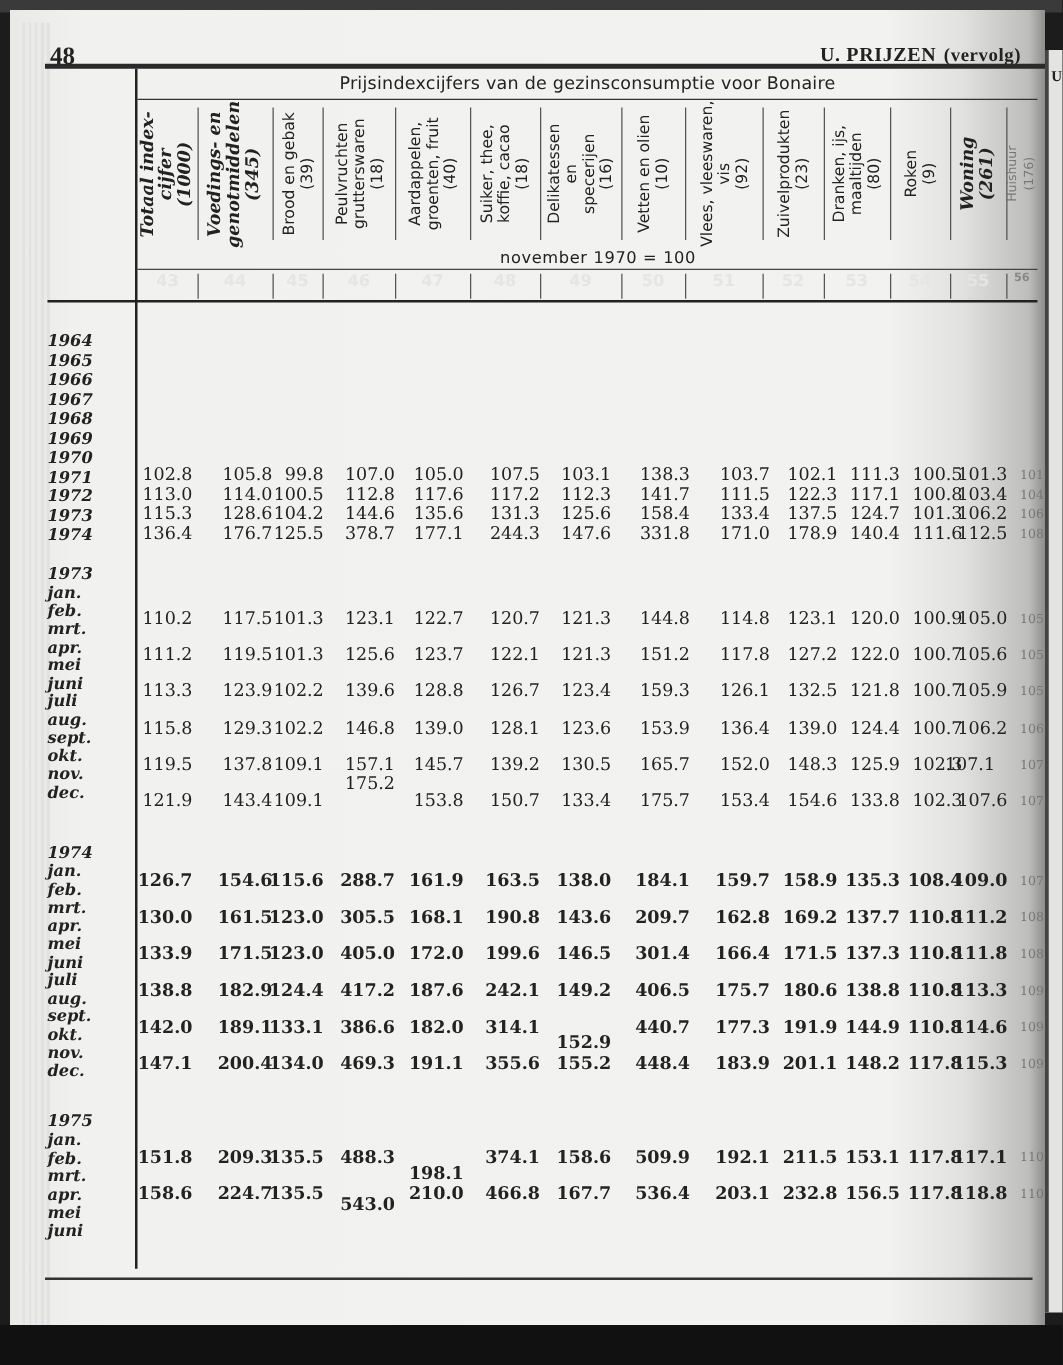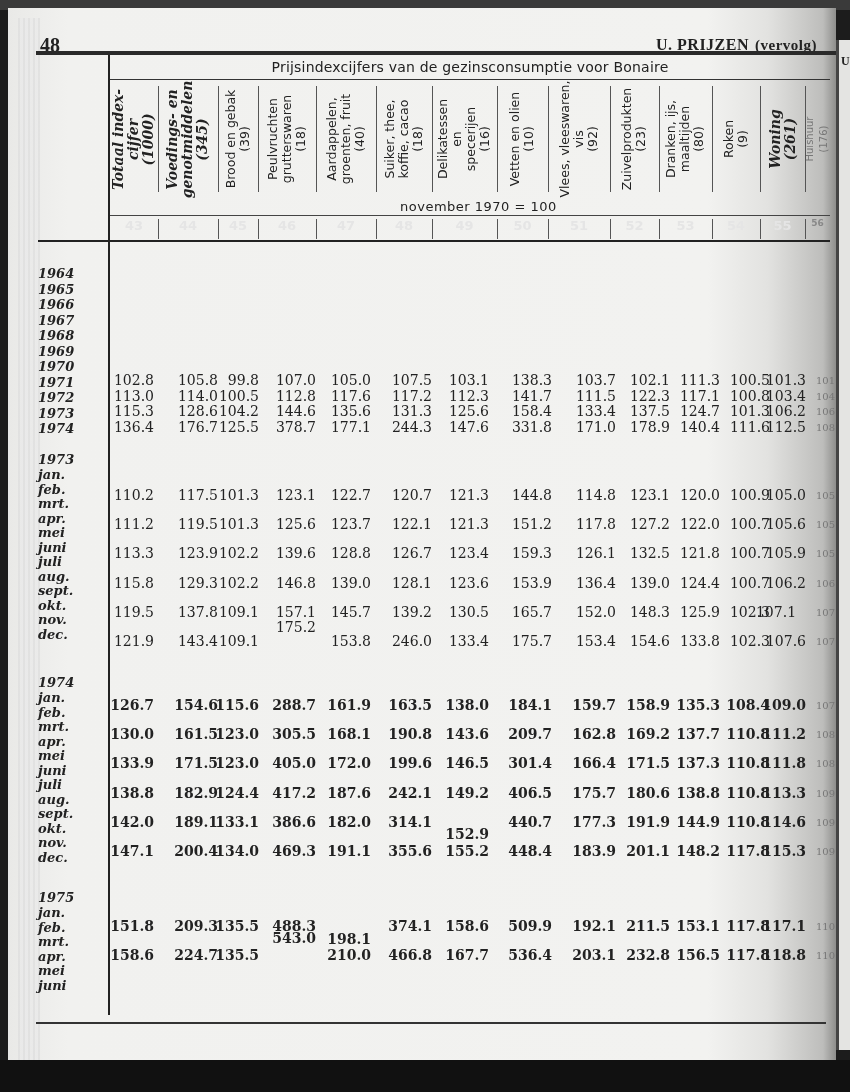--- a/index.html
+++ b/index.html
@@ -384,21 +384,21 @@
       <div class="cell" style="left: 710px; width: 60px; top: 604.8px;">102.3</div>
       <div class="cell" style="left: 746px; width: 60px; top: 604.8px; text-align: center;">107.1</div>
       <div class="cell faint" style="left: 816px; width: 20px; top: 604.8px;">107</div>
     </div>
     <div>
       <div class="cell" style="left: 94px; width: 60px; top: 634px;">121.9</div>
       <div class="cell" style="left: 158px; width: 60px; top: 634px;">143.4</div>
       <div class="cell" style="left: 199px; width: 60px; top: 634px;">109.1</div>
       <div class="cell" style="left: 256px; width: 60px; top: 620px;">175.2</div>
       <div class="cell" style="left: 311px; width: 60px; top: 634px;">153.8</div>
-      <div class="cell" style="left: 372px; width: 60px; top: 634px;">246.0</div>
+      <div class="cell" style="left: 372px; width: 60px; top: 634px;">150.7</div>
       <div class="cell" style="left: 429px; width: 60px; top: 634px;">133.4</div>
       <div class="cell" style="left: 492px; width: 60px; top: 634px;">175.7</div>
       <div class="cell" style="left: 556px; width: 60px; top: 634px;">153.4</div>
       <div class="cell" style="left: 610px; width: 60px; top: 634px;">154.6</div>
       <div class="cell" style="left: 660px; width: 60px; top: 634px;">133.8</div>
       <div class="cell" style="left: 710px; width: 60px; top: 634px;">102.3</div>
       <div class="cell" style="left: 746px; width: 60px; top: 634px;">107.6</div>
       <div class="cell faint" style="left: 816px; width: 20px; top: 634px;">107</div>
     </div>
     <div class="row-label" style="top: 675px;">1974</div>
@@ -530,21 +530,21 @@
       <div class="cell bold" style="left: 610px; width: 60px; top: 919px;">211.5</div>
       <div class="cell bold" style="left: 660px; width: 60px; top: 919px;">153.1</div>
       <div class="cell bold" style="left: 710px; width: 60px; top: 919px;">117.8</div>
       <div class="cell bold" style="left: 746px; width: 60px; top: 919px;">117.1</div>
       <div class="cell faint" style="left: 816px; width: 20px; top: 919px;">110</div>
     </div>
     <div>
       <div class="cell bold" style="left: 94px; width: 60px; top: 948.2px;">158.6</div>
       <div class="cell bold" style="left: 158px; width: 60px; top: 948.2px;">224.7</div>
       <div class="cell bold" style="left: 199px; width: 60px; top: 948.2px;">135.5</div>
-      <div class="cell bold" style="left: 256px; width: 60px; top: 931px;">543.0</div>
+      <div class="cell bold" style="left: 256px; width: 60px; top: 957px;">543.0</div>
       <div class="cell bold" style="left: 311px; width: 60px; top: 948.2px;">210.0</div>
       <div class="cell bold" style="left: 372px; width: 60px; top: 948.2px;">466.8</div>
       <div class="cell bold" style="left: 429px; width: 60px; top: 948.2px;">167.7</div>
       <div class="cell bold" style="left: 492px; width: 60px; top: 948.2px;">536.4</div>
       <div class="cell bold" style="left: 556px; width: 60px; top: 948.2px;">203.1</div>
       <div class="cell bold" style="left: 610px; width: 60px; top: 948.2px;">232.8</div>
       <div class="cell bold" style="left: 660px; width: 60px; top: 948.2px;">156.5</div>
       <div class="cell bold" style="left: 710px; width: 60px; top: 948.2px;">117.8</div>
       <div class="cell bold" style="left: 746px; width: 60px; top: 948.2px;">118.8</div>
       <div class="cell faint" style="left: 816px; width: 20px; top: 948.2px;">110</div>

